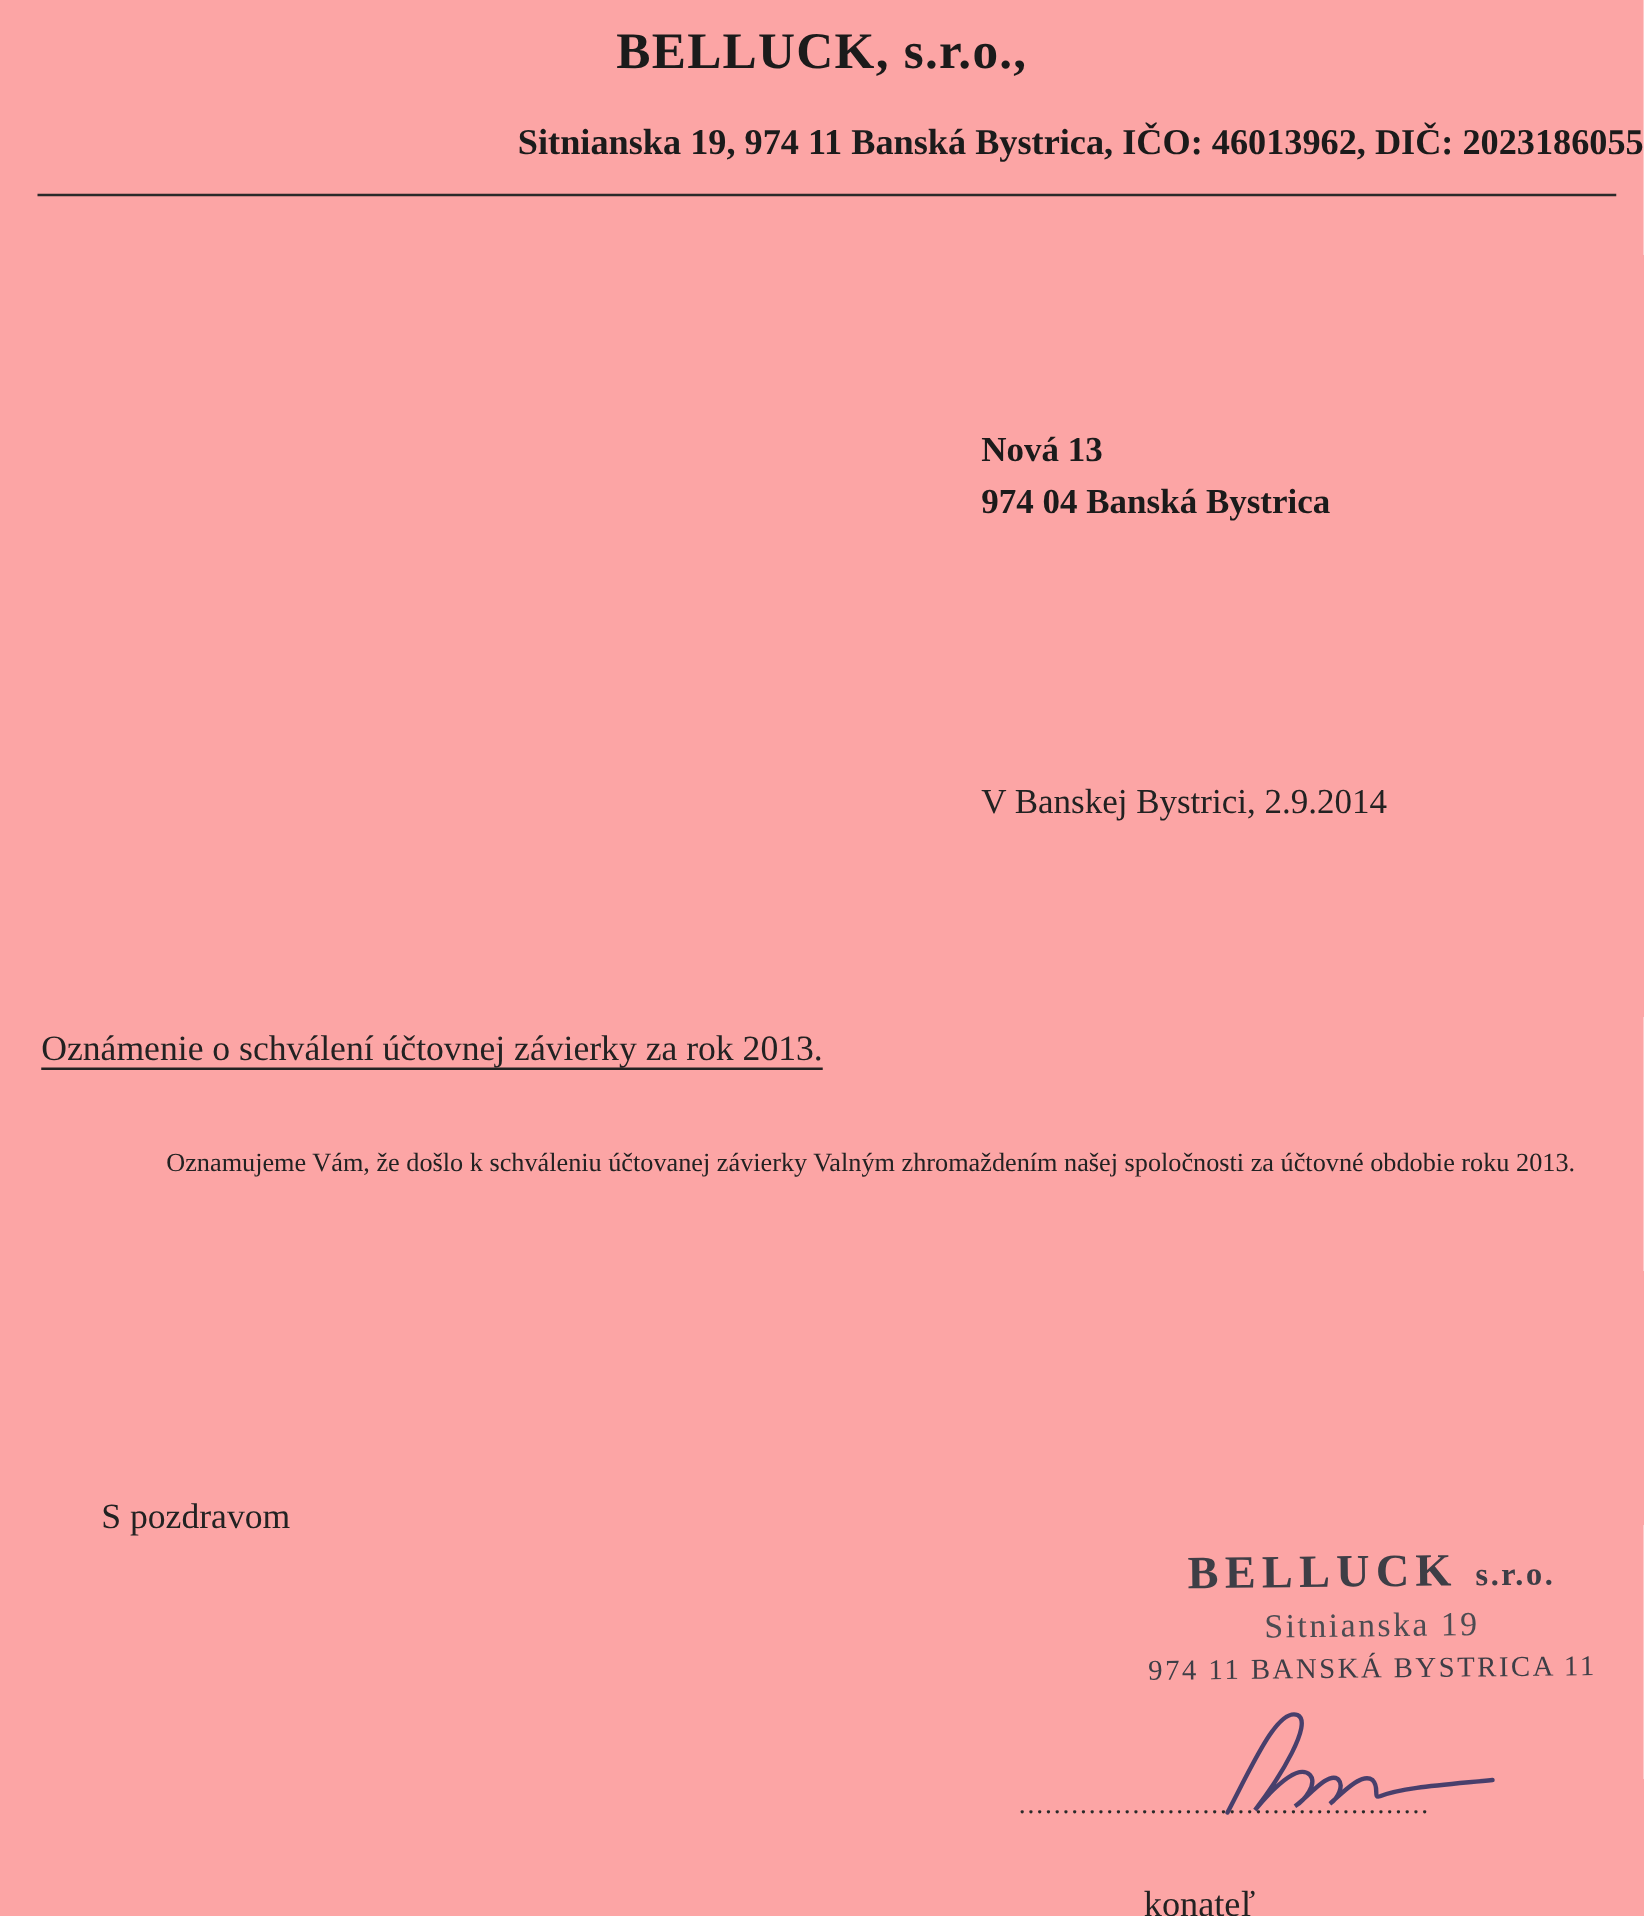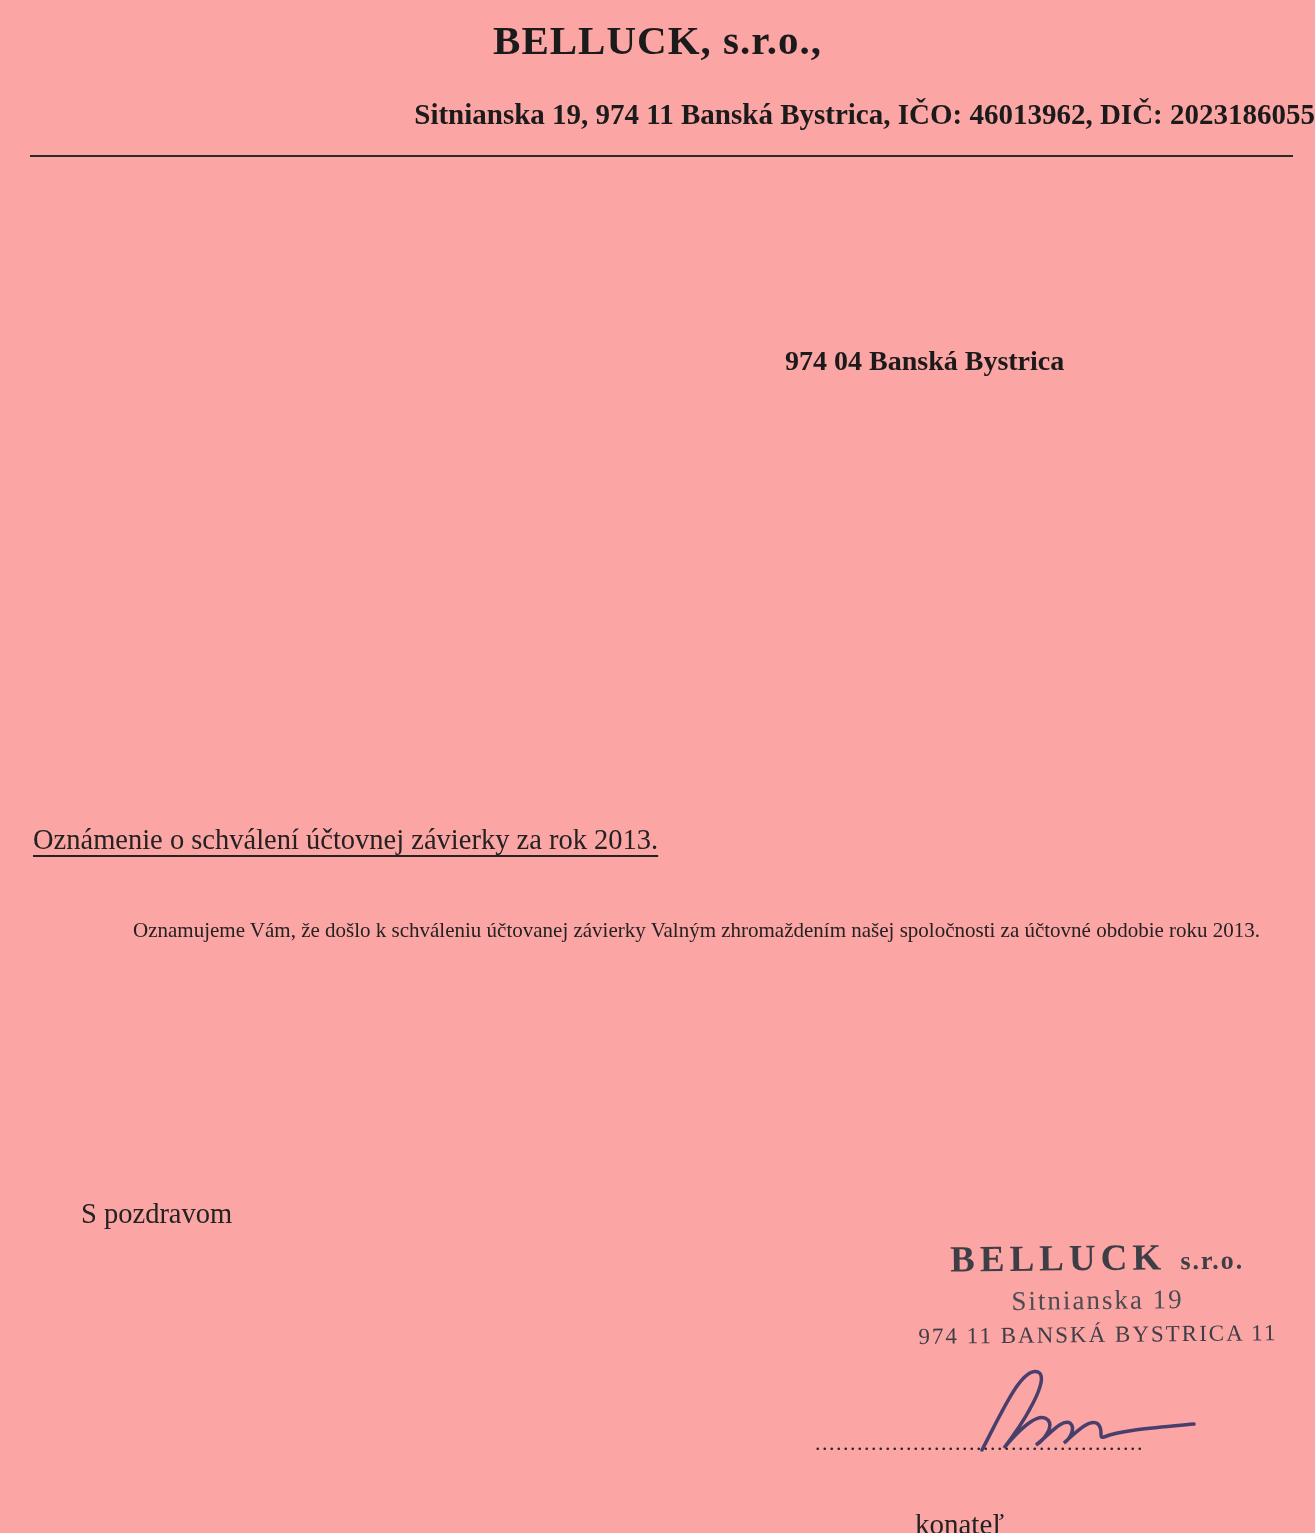--- a/index.html
+++ b/index.html
@@ -173,23 +173,25 @@
 </head>
 <body>
 
 <div class="page">
 
   <h1 class="company-title">BELLUCK, s.r.o.,</h1>
   <div class="company-address">Sitnianska 19, 974 11 Banská Bystrica, IČO: 46013962, DIČ: 2023186055</div>
   <div class="header-rule"></div>
 
   <div class="recipient">
+    <div>Nová 13</div>
     <div>974 04 Banská Bystrica</div>
   </div>
 
+  <div class="dateline">V Banskej Bystrici, 2.9.2014</div>
 
   <div class="subject">Oznámenie o schválení účtovnej závierky za rok 2013.</div>
 
   <p class="body-text">Oznamujeme Vám, že došlo k schváleniu účtovanej závierky Valným zhromaždením našej spoločnosti za účtovné obdobie roku 2013.</p>
 
   <div class="closing">S pozdravom</div>
 
   <div class="stamp">
     <div class="stamp-line1">
       <span>BELLUCK</span>

